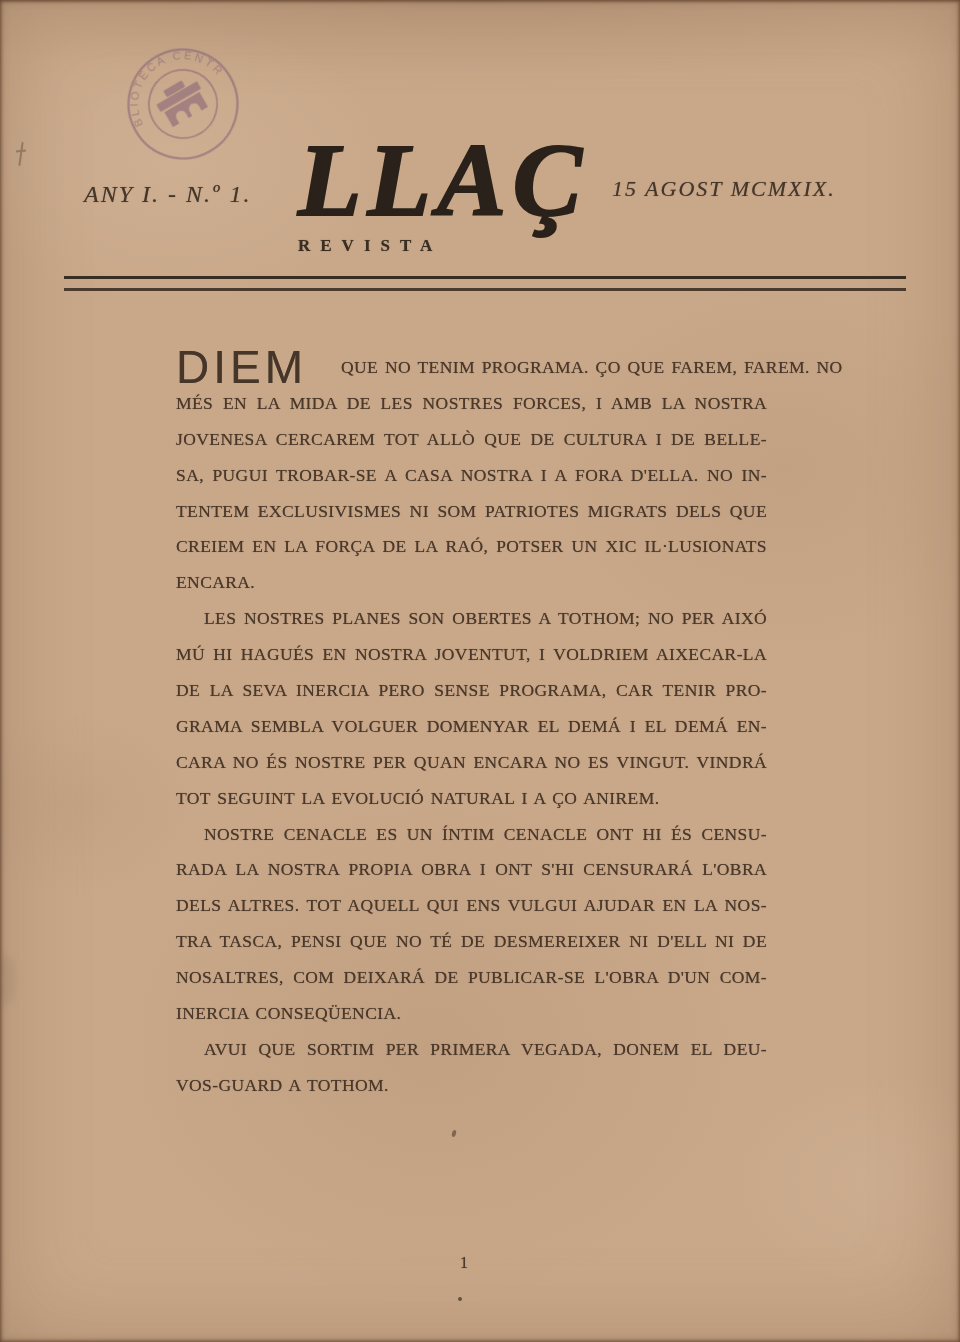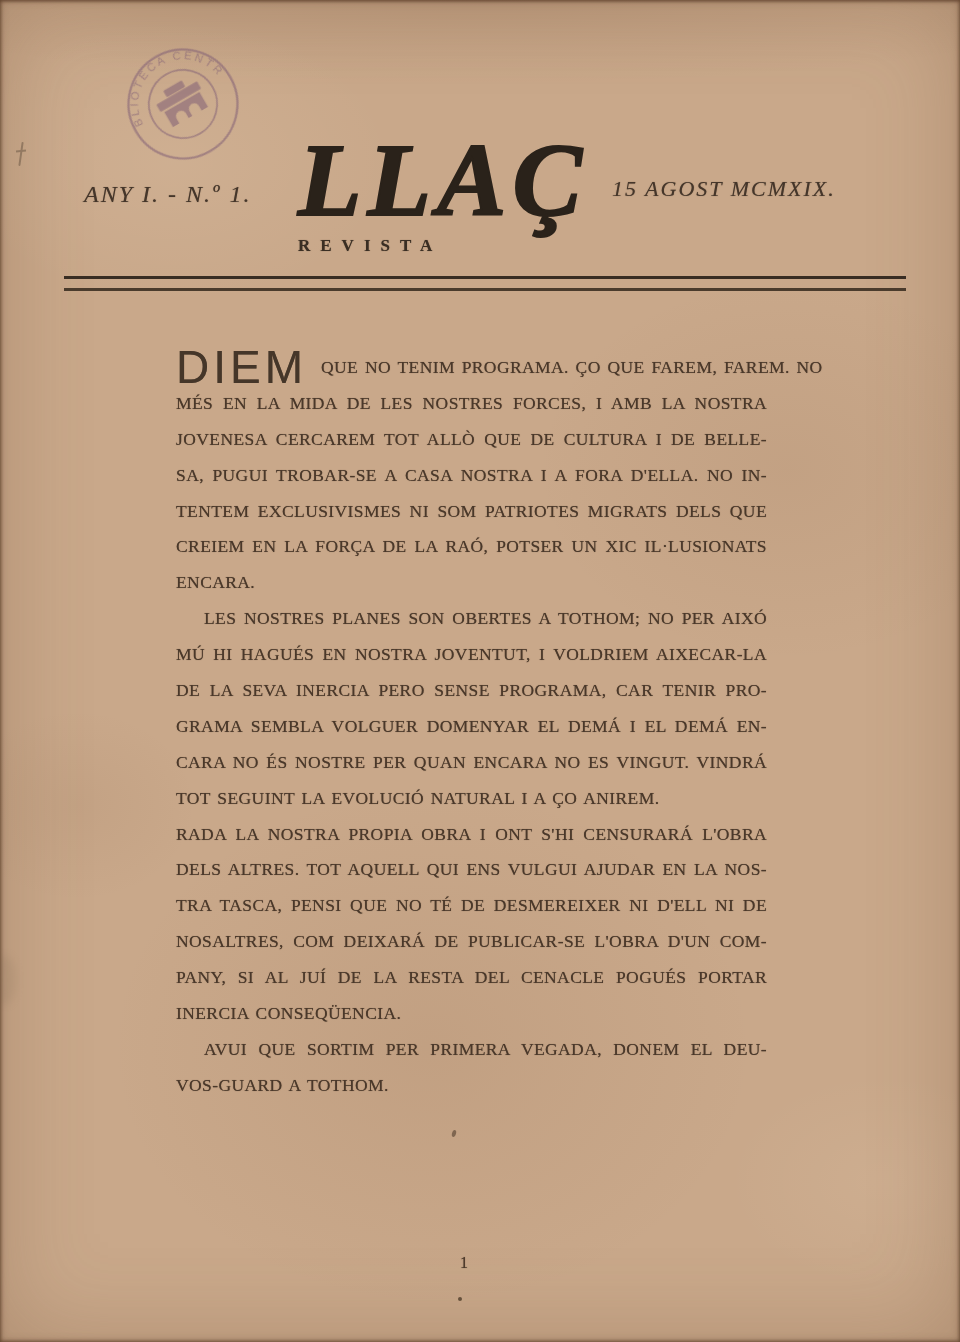--- a/index.html
+++ b/index.html
@@ -42,21 +42,21 @@
         border-top:3px solid #382d23;border-bottom:3px solid #4a3b2c;}
 
   
   .article{position:absolute;left:176px;top:350px;width:591px;color:#4a382a;
            font-size:17.5px;letter-spacing:0.4px;word-spacing:2px;
            text-shadow:0 0 0.8px rgba(72,55,40,0.75);}
   .bodyline{height:35.9px;line-height:35.9px;text-align:justify;text-align-last:justify;
             white-space:nowrap;}
   .bodyline.indent{padding-left:28px;}
   .bodyline.lastline{text-align-last:left;}
-  .bodyline.first{display:flex;align-items:center;}
+  .bodyline.first{display:flex;align-items:center;gap:20px;}
   .bodyline.first .rest{flex:1;text-align:justify;text-align-last:justify;}
   .opener{font-family:"Liberation Sans", sans-serif;font-weight:normal;
           font-size:46px;line-height:35.9px;letter-spacing:4px;margin-right:14px;
           color:#453629;text-shadow:0 0 0.6px rgba(69,54,41,0.7);}
 
   
   .pagenum{position:absolute;left:440px;top:1254px;width:48px;text-align:center;
            font-size:16px;color:#4a382a;text-shadow:0 0 1px rgba(72,55,40,0.7);}
   .dot{position:absolute;left:458px;top:1297px;width:4px;height:4px;border-radius:50%;
        background:#55422f;opacity:0.85;}
@@ -115,25 +115,25 @@
         <div class="bodyline">SA, PUGUI TROBAR-SE A CASA NOSTRA I A FORA D'ELLA. NO IN-</div>
         <div class="bodyline">TENTEM EXCLUSIVISMES NI SOM PATRIOTES MIGRATS DELS QUE</div>
         <div class="bodyline">CREIEM EN LA FORÇA DE LA RAÓ, POTSER UN XIC IL·LUSIONATS</div>
         <div class="bodyline lastline">ENCARA.</div>
         <div class="bodyline indent">LES NOSTRES PLANES SON OBERTES A TOTHOM; NO PER AIXÓ</div>
         <div class="bodyline">MÚ HI HAGUÉS EN NOSTRA JOVENTUT, I VOLDRIEM AIXECAR-LA</div>
         <div class="bodyline">DE LA SEVA INERCIA PERO SENSE PROGRAMA, CAR TENIR PRO-</div>
         <div class="bodyline">GRAMA SEMBLA VOLGUER DOMENYAR EL DEMÁ I EL DEMÁ EN-</div>
         <div class="bodyline">CARA NO ÉS NOSTRE PER QUAN ENCARA NO ES VINGUT. VINDRÁ</div>
         <div class="bodyline lastline">TOT SEGUINT LA EVOLUCIÓ NATURAL I A ÇO ANIREM.</div>
+        <div class="bodyline indent">NOSTRE CENACLE ES UN ÍNTIM CENACLE ONT HI ÉS CENSU-</div>
         <div class="bodyline">RADA LA NOSTRA PROPIA OBRA I ONT S'HI CENSURARÁ L'OBRA</div>
         <div class="bodyline">DELS ALTRES. TOT AQUELL QUI ENS VULGUI AJUDAR EN LA NOS-</div>
         <div class="bodyline">TRA TASCA, PENSI QUE NO TÉ DE DESMEREIXER NI D'ELL NI DE</div>
         <div class="bodyline">NOSALTRES, COM DEIXARÁ DE PUBLICAR-SE L'OBRA D'UN COM-</div>
-        <div class="bodyline">PANY, SI AL JUÍ DE LA RESTA DEL CENACLE POGUÉS PORTAR</div>
         <div class="bodyline lastline">INERCIA CONSEQÜENCIA.</div>
         <div class="bodyline indent">AVUI QUE SORTIM PER PRIMERA VEGADA, DONEM EL DEU-</div>
         <div class="bodyline lastline">VOS-GUARD A TOTHOM.</div>
       </div>
   </div>
 
   <div class="pagenum">1</div>
   <div class="dot"></div>
   <div class="inkspot"></div>
   <div class="pencil"></div>

